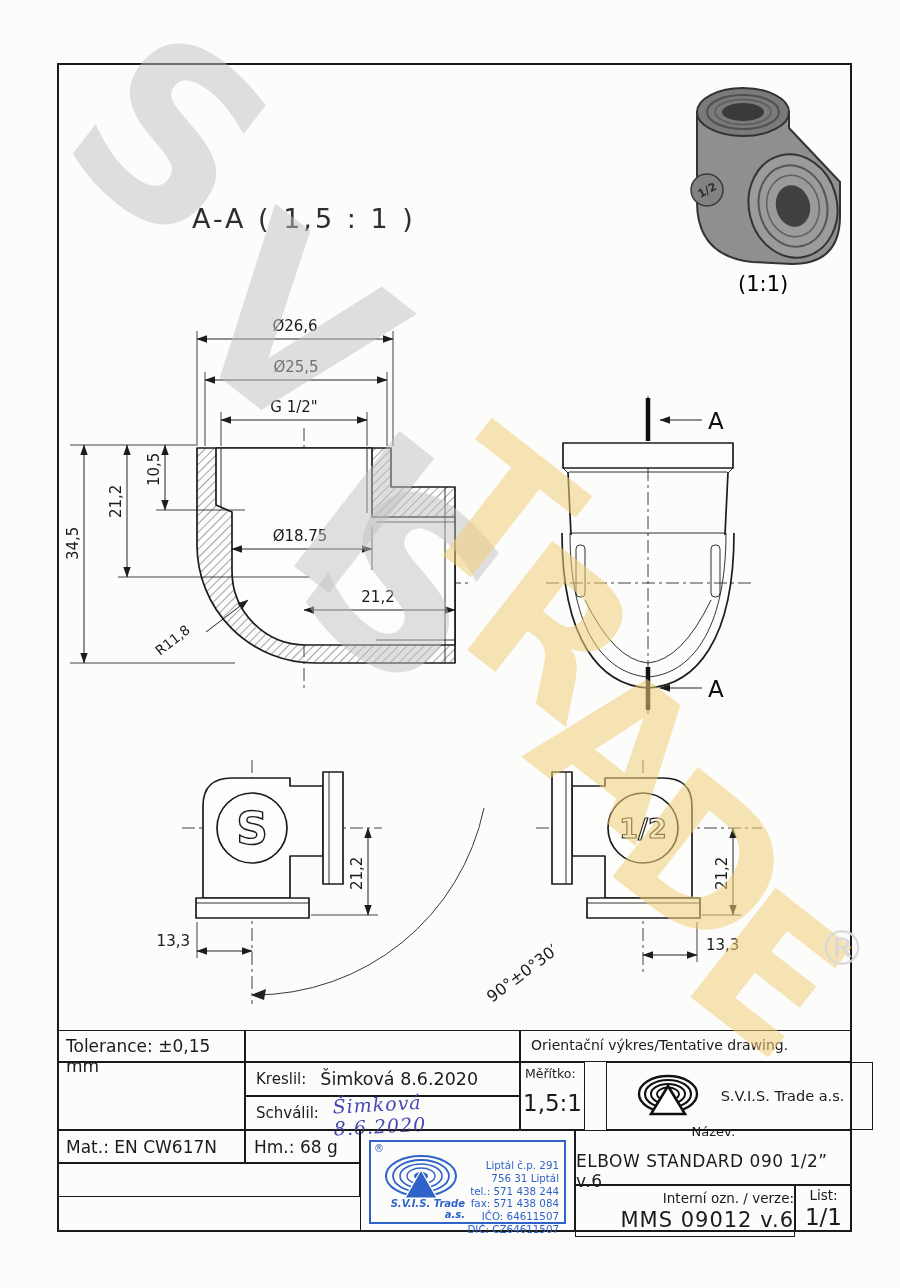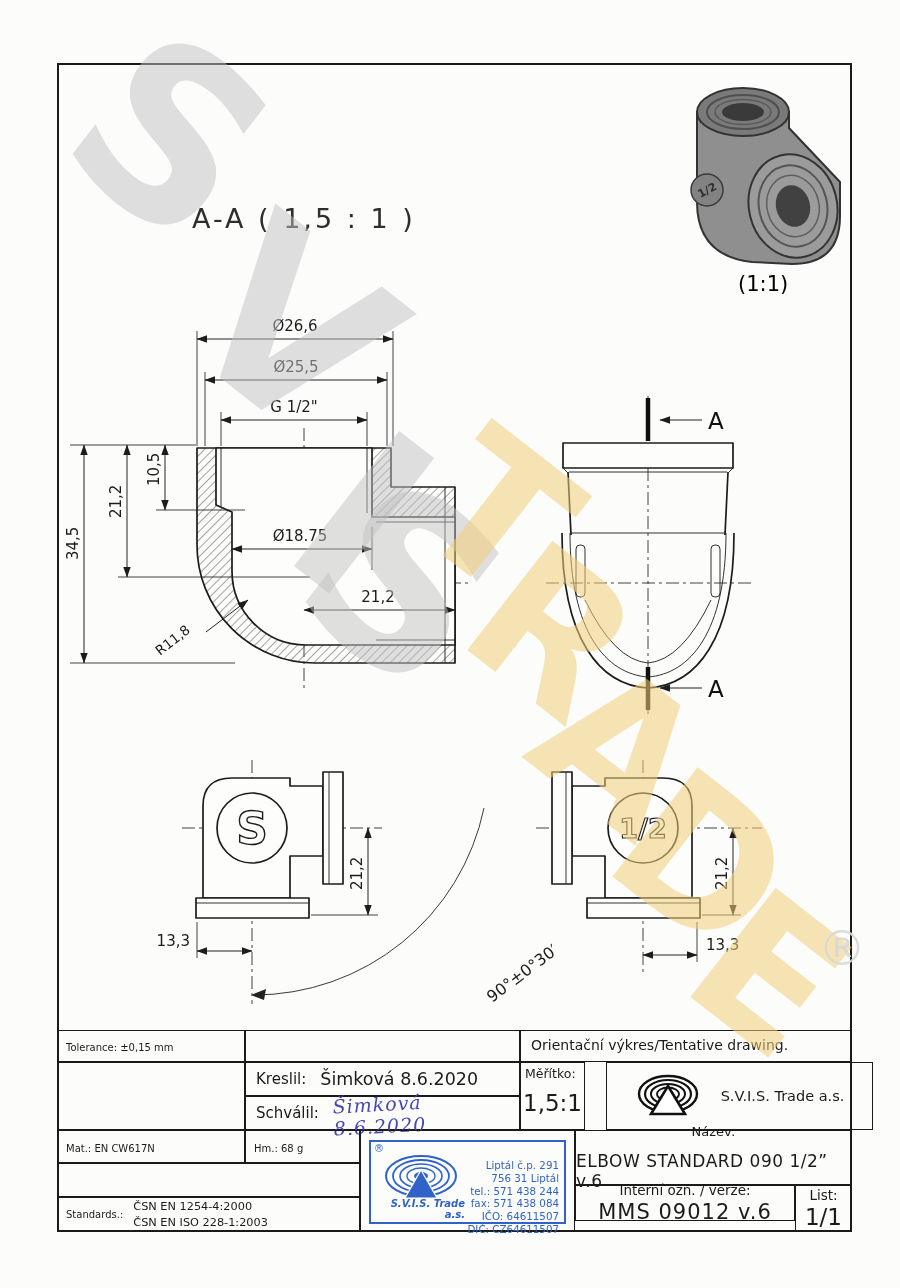--- a/index.html
+++ b/index.html
@@ -25,21 +25,21 @@
   svg .dim{fill:none;stroke:#222;stroke-width:1;marker-start:url(#arrh);marker-end:url(#arrh);}
   svg .dime{fill:none;stroke:#222;stroke-width:1;marker-end:url(#arrh);}
   svg .ext{fill:none;stroke:#222;stroke-width:0.85;}
   svg .dtx{font-family:"DejaVu Sans",sans-serif;font-size:15px;fill:#1b1b1b;}
   svg .dtxs{font-size:13.5px;}
   svg .ltr{font-family:"DejaVu Sans",sans-serif;font-weight:bold;fill:none;stroke:#1c1c1c;stroke-width:1.4;}
   svg .seclbl{font-family:"DejaVu Sans",sans-serif;font-size:23px;fill:#111;}
   svg .sbar{stroke:#111;stroke-width:4.5;}
   
   .cell{position:absolute;border:1px solid #1a1a1a;box-sizing:border-box;background:transparent;z-index:10;}
-  .cell .lbl{font-size:10px;}
+  .cell .lbl{font-size:17px;}
   .tb-tol{padding:5px 8px;}
   .tb-orient{padding:6px 10px;font-size:14px;}
   .tb-row{display:flex;align-items:center;padding:0 10px;gap:14px;}
   .tb-k-lab{font-size:15px;}
   .tb-k-val{font-size:17.5px;}
   .sig{font-family:"DejaVu Serif",serif;font-style:italic;font-size:19px;color:#4547b2;
        transform:rotate(-3deg);letter-spacing:1px;}
   .tb-mer-lab{font-size:12.5px;padding:3px 4px;}
   .tb-mer-val{font-size:23px;text-align:center;margin-top:6px;}
   .tb-logo-cell{display:flex;align-items:center;justify-content:center;gap:20px;margin-left:21px;}
@@ -278,27 +278,20 @@
     <span class="tb-company">S.V.I.S. Trade a.s.</span>
   </div>
 
   <div class="cell tb-mat" style="left:57px;top:1130px;width:188px;height:33px;">
     <span class="lbl">Mat.: EN CW617N</span>
   </div>
   <div class="cell tb-mat" style="left:245px;top:1130px;width:115px;height:33px;">
     <span class="lbl">Hm.: 68 g</span>
   </div>
   <div class="cell" style="left:57px;top:1163px;width:303px;height:34px;"></div>
-  <div class="cell tb-std" style="left:57px;top:1197px;width:303px;height:35px;">
-    <span class="lbl">Standards.:</span>
-    <span class="tb-std-lines">
-      <div>ČSN EN 1254-4:2000</div>
-      <div>ČSN EN ISO 228-1:2003</div>
-    </span>
-  </div>
 
   <div class="cell" style="left:360px;top:1130px;width:215px;height:102px;">
     <div class="stampbox">
       <span class="stamp-reg">®</span>
       <svg class="stamp-logo" width="80" height="46" viewBox="0 0 80 46">
         <ellipse cx="40" cy="22" rx="35" ry="20" fill="none" stroke="#2f63c9" stroke-width="2"></ellipse>
         <ellipse cx="40" cy="22" rx="28" ry="16" fill="none" stroke="#2f63c9" stroke-width="1.8"></ellipse>
         <ellipse cx="40" cy="22" rx="21" ry="12" fill="none" stroke="#2f63c9" stroke-width="1.6"></ellipse>
         <ellipse cx="40" cy="22" rx="14" ry="8" fill="none" stroke="#2f63c9" stroke-width="1.4"></ellipse>
         <ellipse cx="40" cy="22" rx="7" ry="4" fill="#2f63c9"></ellipse>
@@ -316,21 +309,21 @@
         <div>IČO: 64611507</div>
         <div>DIČ: CZ64611507</div>
       </div>
     </div>
   </div>
 
   <div class="cell tb-nazev" style="left:575px;top:1130px;width:277px;height:55px;">
     <div class="tb-nazev-lab">Název:</div>
     <div class="tb-nazev-val">ELBOW STANDARD 090 1/2” v.6</div>
   </div>
-  <div class="cell tb-nazev" style="left:575px;top:1185px;width:220px;height:36px;">
+  <div class="cell tb-nazev" style="left:575px;top:1185px;width:220px;height:52px;align-items:flex-end;">
     <div class="tb-int-lab">Interní ozn. / verze:</div>
     <div class="tb-int-val">MMS 09012 v.6</div>
   </div>
   <div class="cell tb-nazev" style="left:795px;top:1185px;width:57px;height:47px;">
     <div class="tb-int-lab">List:</div>
     <div class="tb-list-val">1/1</div>
   </div>
 
 </div>
 

